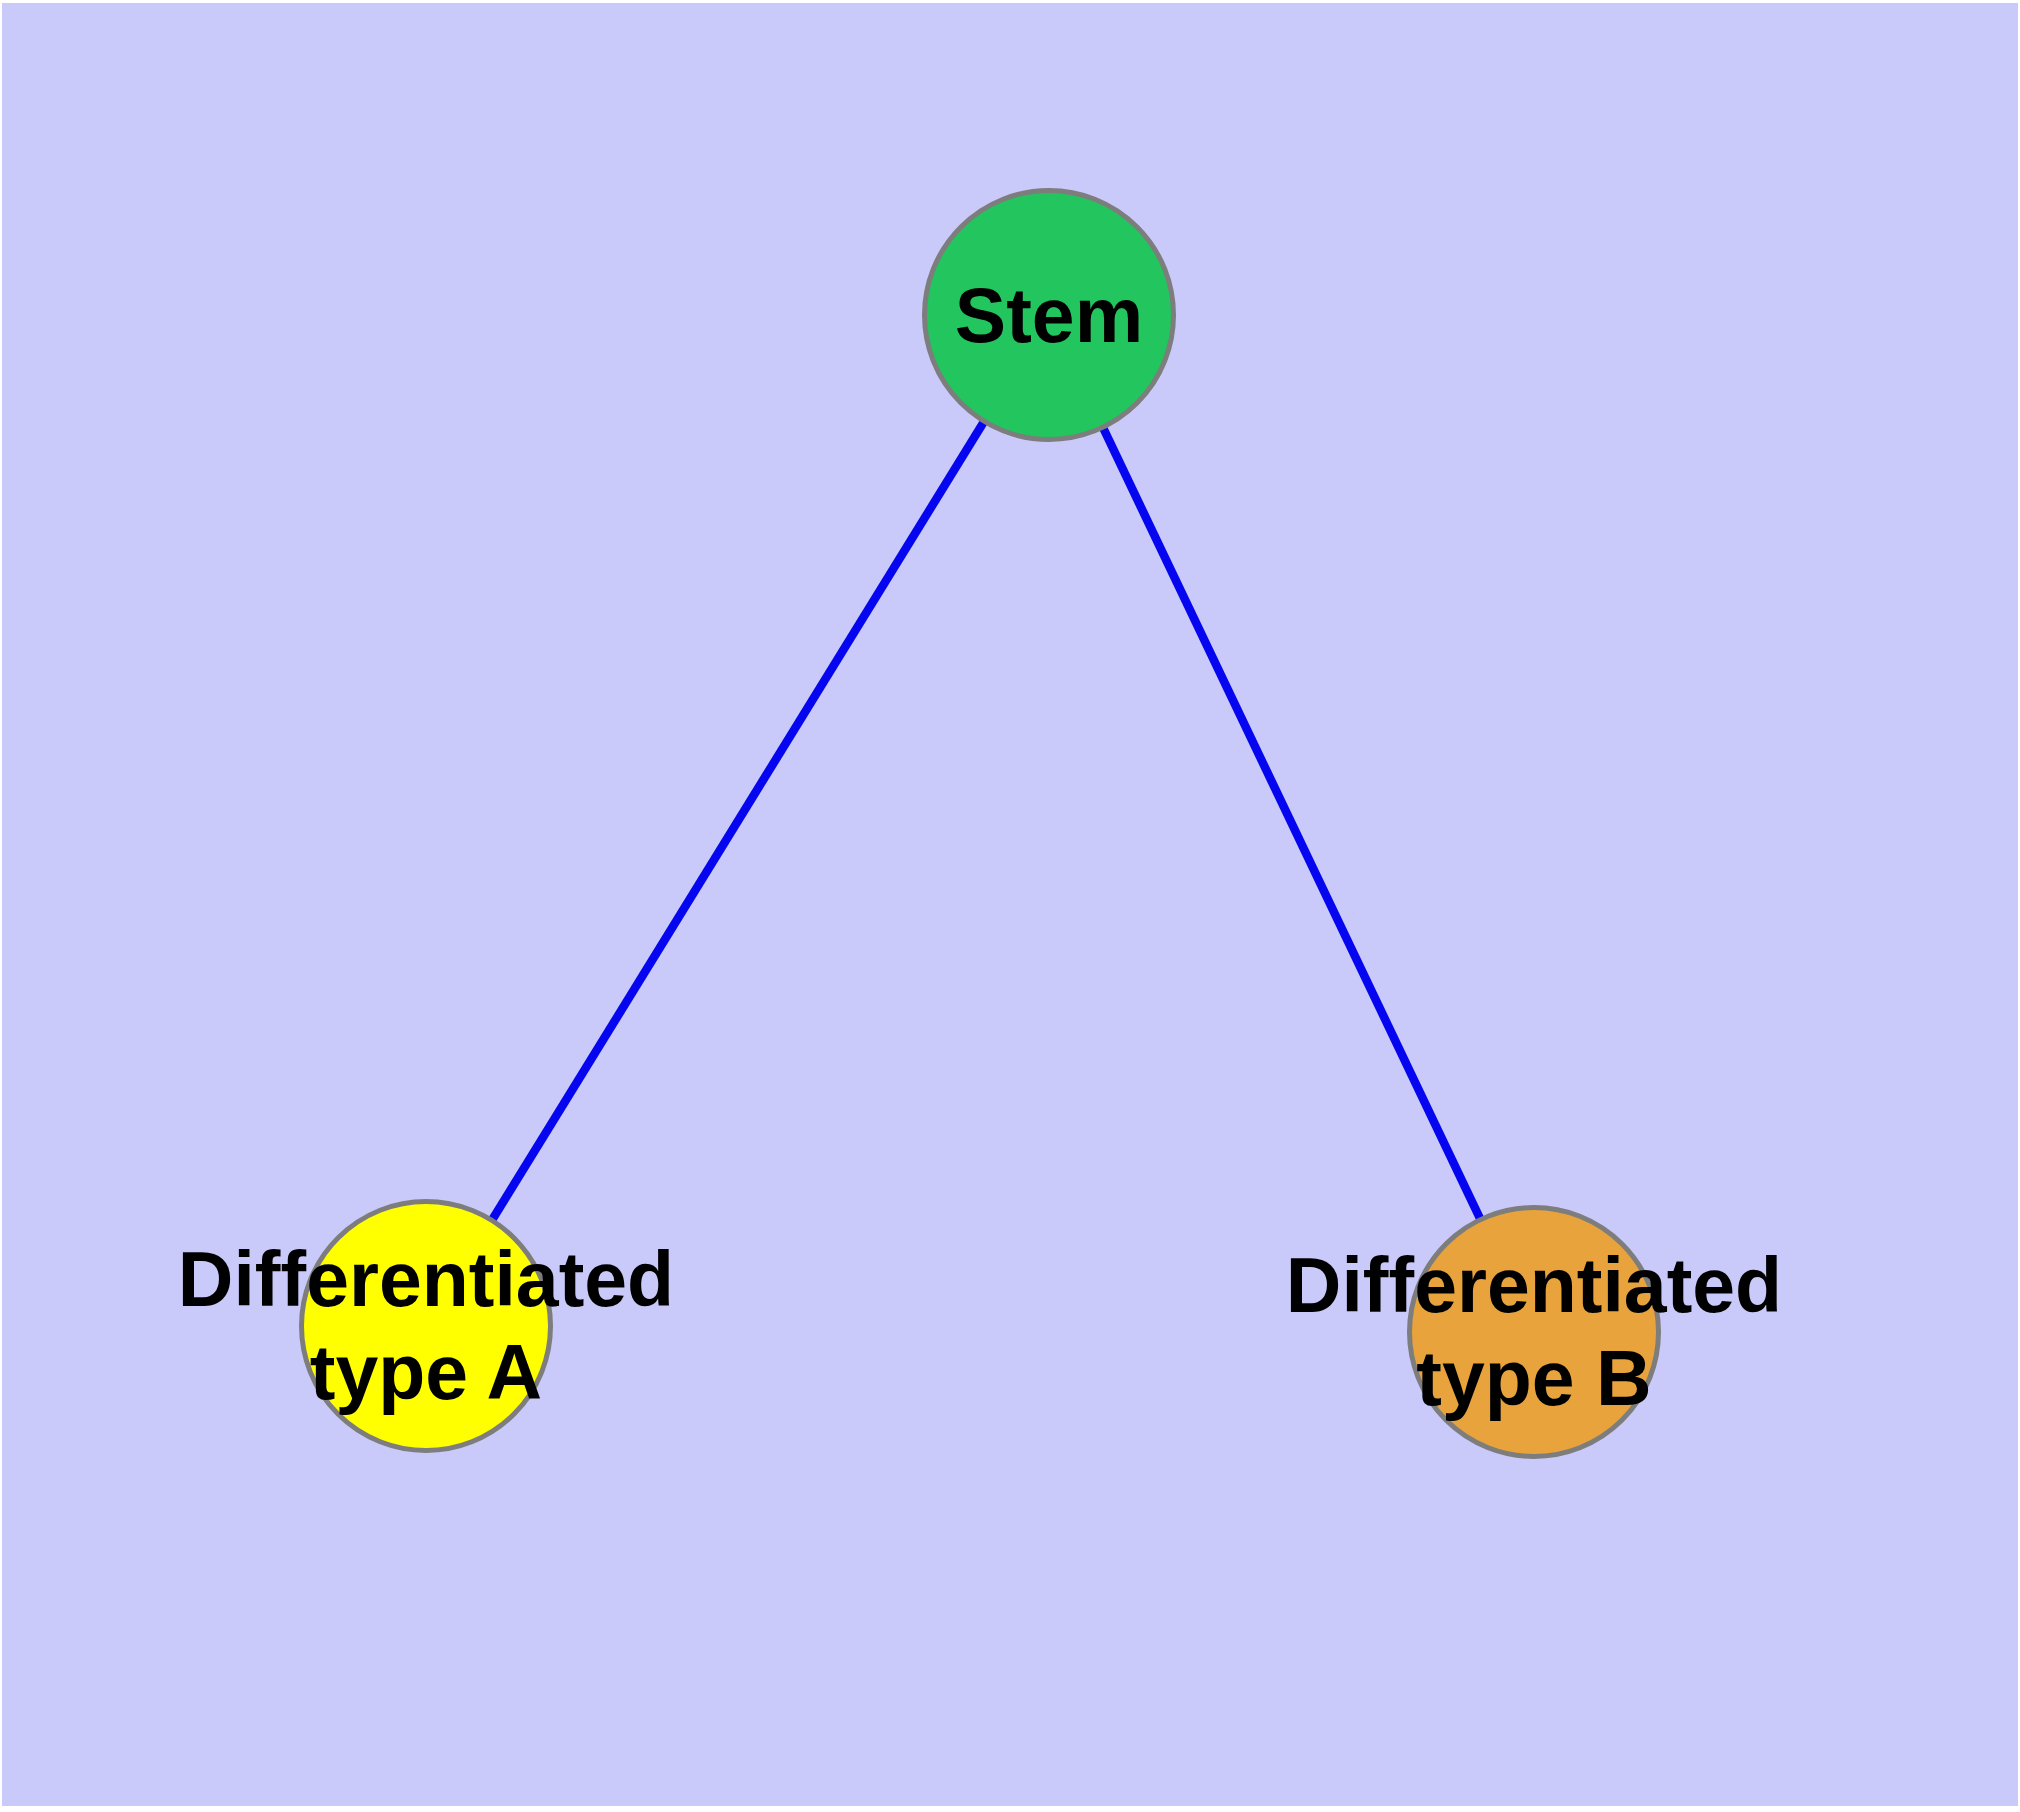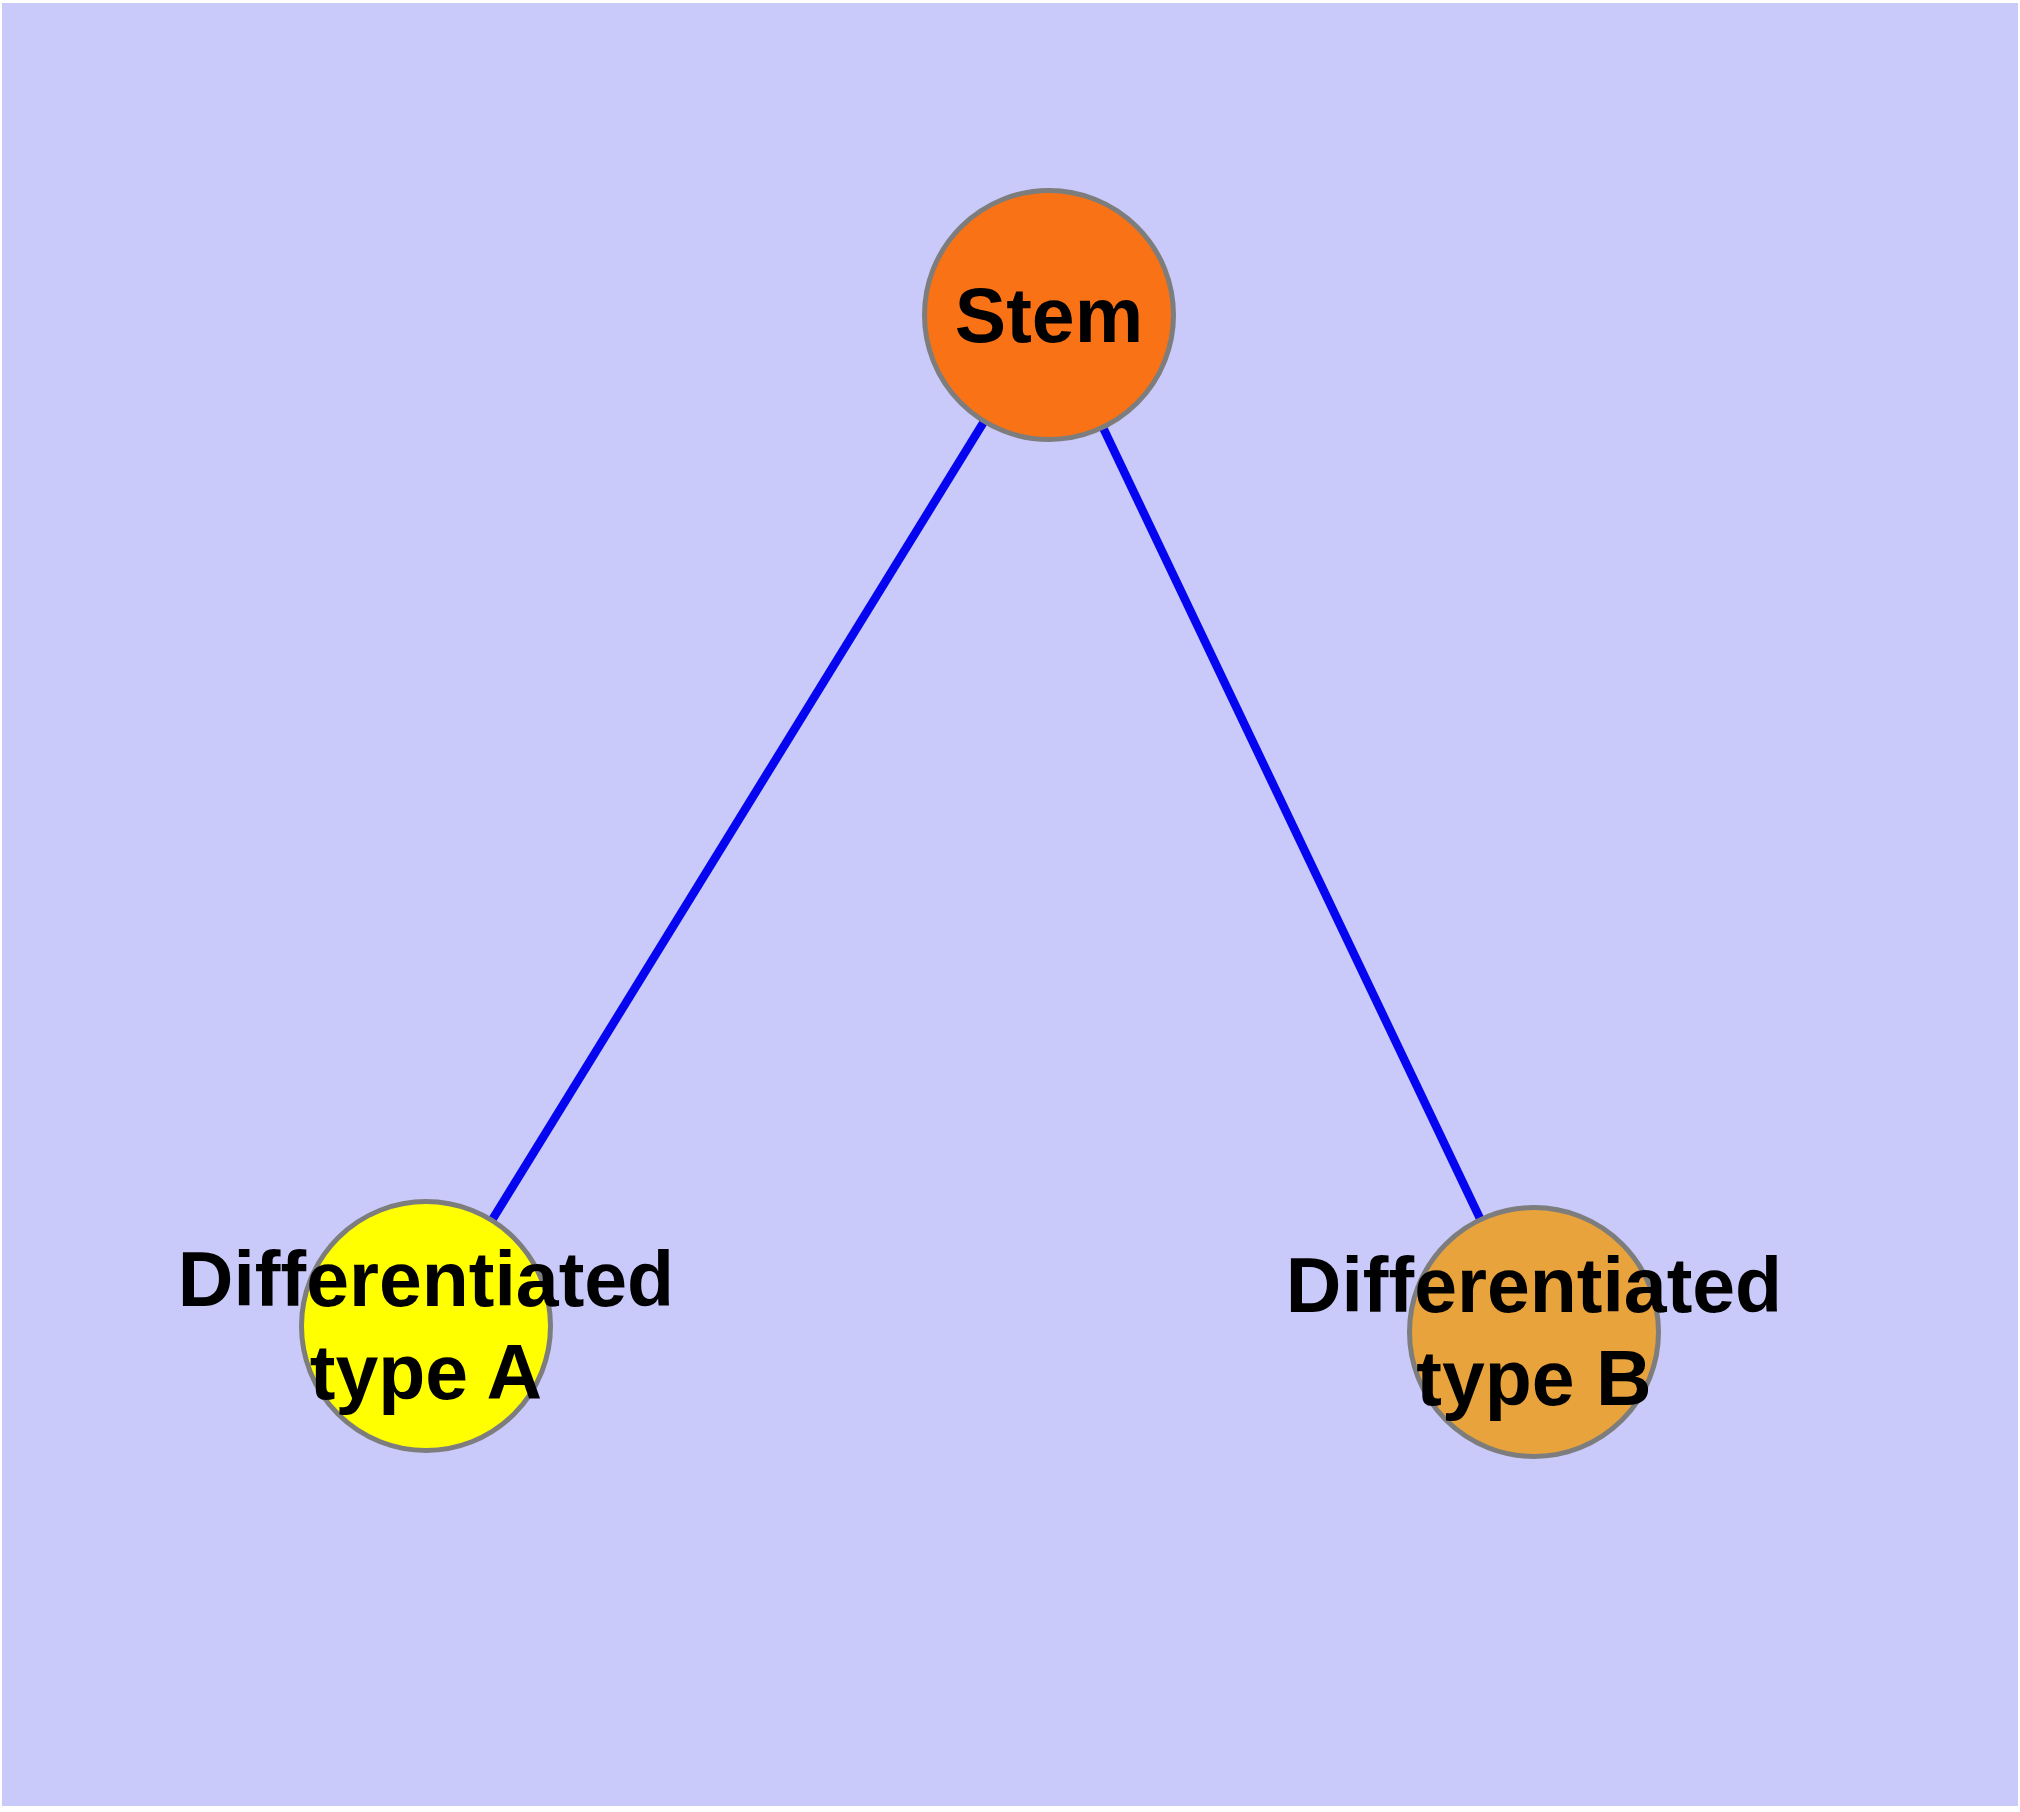--- a/index.html
+++ b/index.html
@@ -64,21 +64,21 @@
 
 <div class="page">
 
   <div class="plot-bg" style="background-color: rgb(202, 202, 250);"></div>
 
   <svg class="edges-layer" viewBox="0 0 2384 2138" xmlns="http://www.w3.org/2000/svg">
     <line x1="1238" y1="372" x2="503" y2="1565" stroke-width="10" stroke="#0505F0"></line>
     <line x1="1238" y1="372" x2="1810" y2="1572" stroke-width="10" stroke="#0505F0"></line>
   </svg>
 
-  <div class="node node-stem" style="background-color: #f97316; border-color: rgb(125, 125, 125);">
+  <div class="node node-stem" style="background-color: #22c55e; border-color: rgb(125, 125, 125);">
     <span class="node-label" style="color: rgb(0, 0, 0);">Stem</span>
   </div>
 
   <div class="node node-type-a" style="background-color: rgb(255, 255, 0); border-color: rgb(125, 125, 125);">
     <span class="node-label" style="color: rgb(0, 0, 0);">Differentiated
 type A</span>
   </div>
 
   <div class="node node-type-b" style="background-color: rgb(232, 163, 61); border-color: rgb(125, 125, 125);">
     <span class="node-label" style="color: rgb(0, 0, 0);">Differentiated

